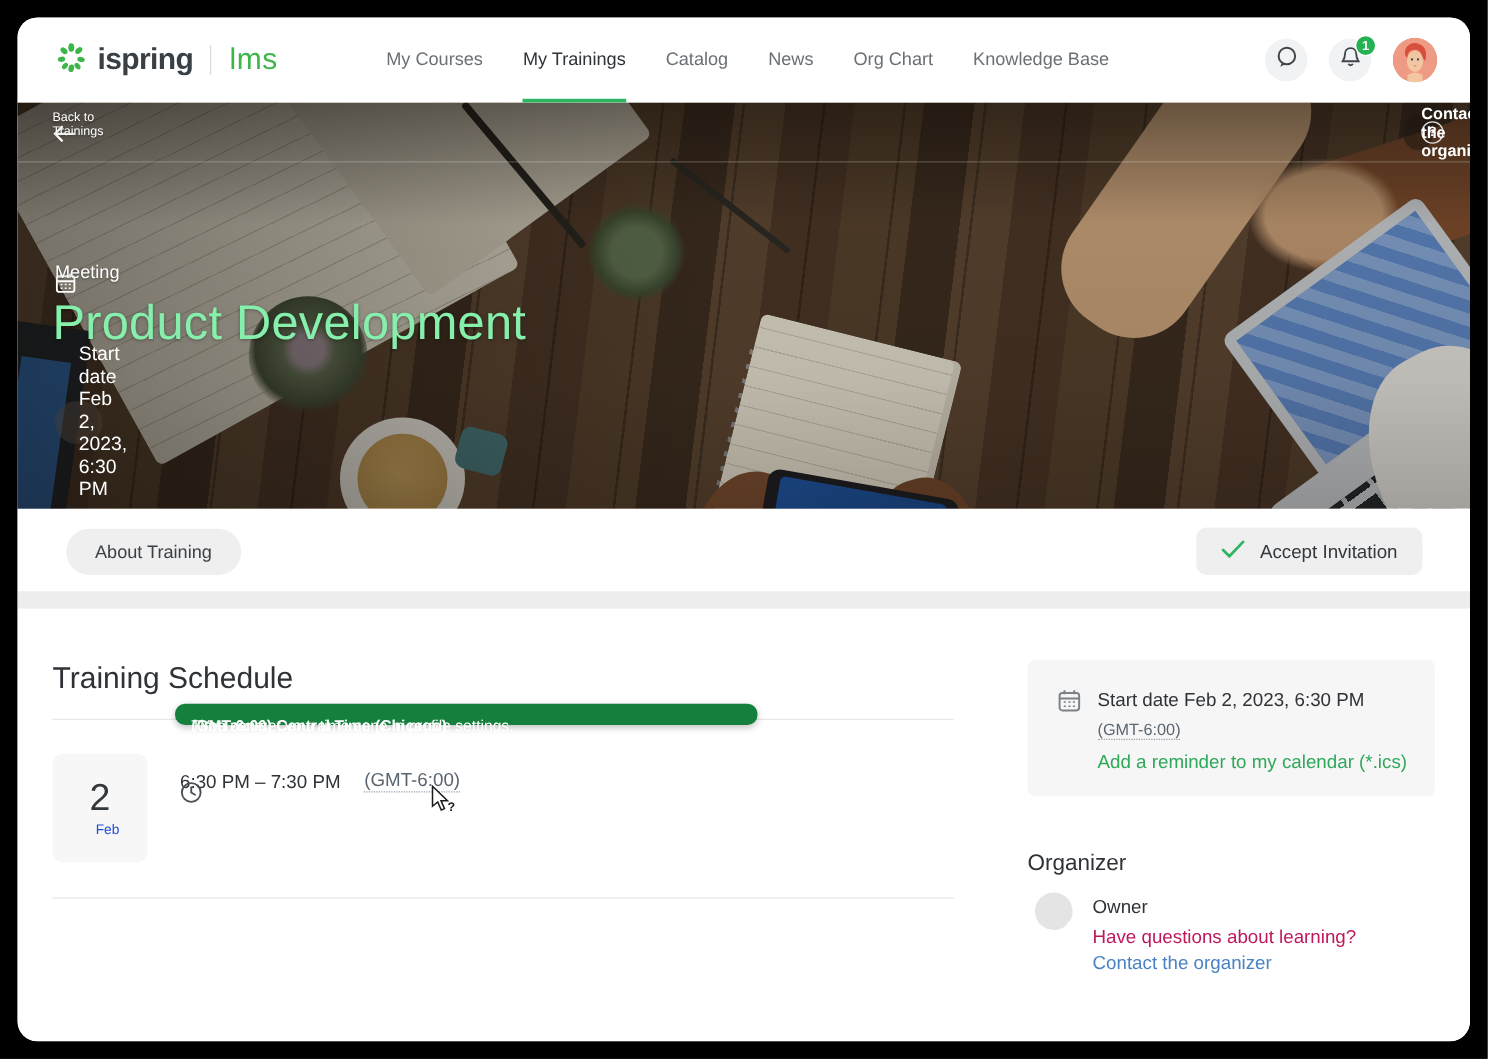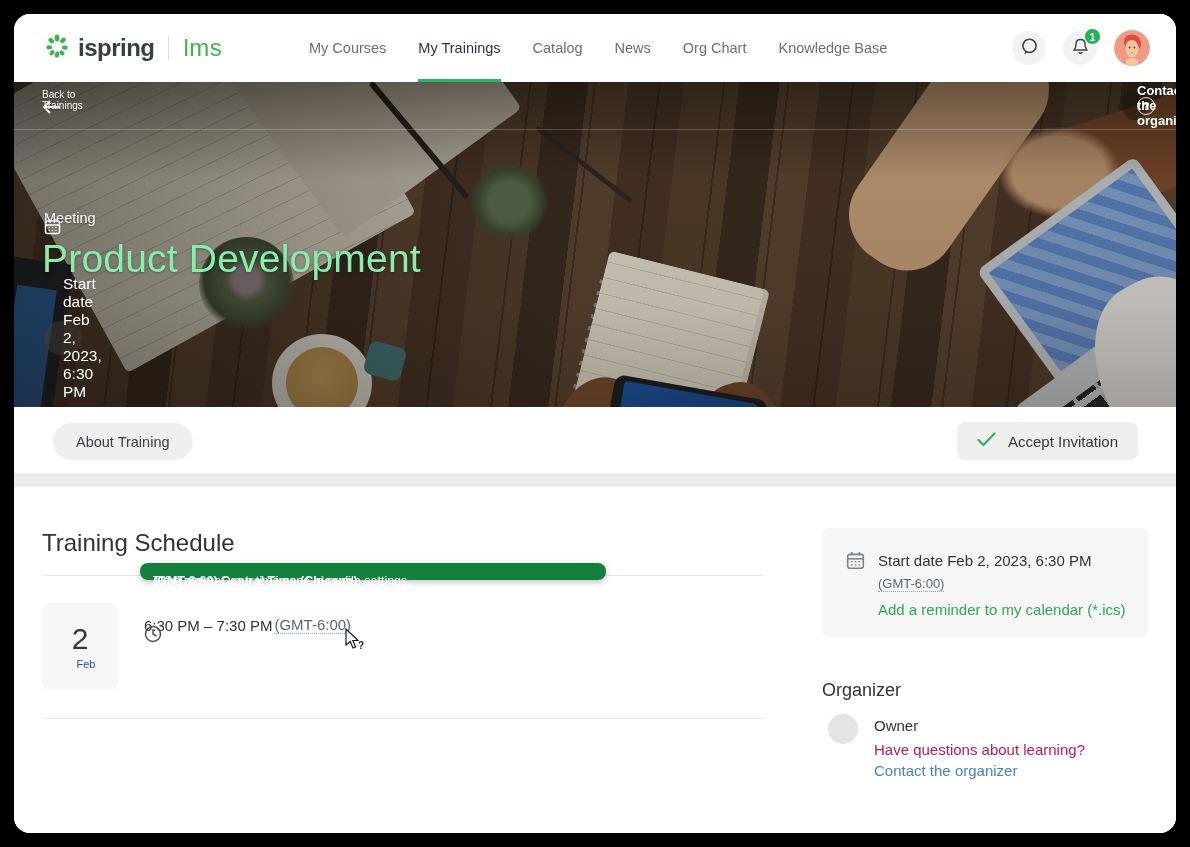--- a/index.html
+++ b/index.html
@@ -133,21 +133,21 @@
     left: 126px; top: 76px; width: 466px; background: #15803d; color: #fff; border-radius: 8px;
     padding: 8px 13px 9px; font-size: 12.5px; line-height: 1.6; z-index: 8; box-shadow: 0 2px 6px rgba(0,0,0,.25);
   }
   .tooltip b { font-weight: bold; }
   .date-box {
     left: 28px; top: 116px; width: 76px; height: 87px; background: #f7f7f7; border-radius: 8px;
     display: flex; flex-direction: column; align-items: center; justify-content: center; gap: 4px;
   }
   .date-day { position: static; font-size: 30px; color: #33383d; line-height: 1; }
   .date-month { position: static; font-size: 11px; color: #1d4ed8; margin-left: 12px; }
-  .time-row { left: 130px; top: 129px; display: flex; align-items: center; gap: 2px; }
+  .time-row { left: 130px; top: 129px; display: flex; align-items: center; gap: 19px; }
   .time-text { position: static; font-size: 15px; color: #2f3337; }
   .tz-text { position: static; font-size: 15px; color: #5b6672; border-bottom: 1.5px dotted #97a2ad; cursor: help; }
   .help-cursor { left: 330px; top: 141px; z-index: 9; }
 
   .details-card { left: 808px; top: 41px; width: 326px; height: 109px; background: #f6f6f6; border-radius: 6px; }
   .card-cal-icon { left: 24px; top: 23px; }
   .card-start { left: 56px; top: 24px; font-size: 15px; color: #2f3337; }
   .card-tz { left: 56px; top: 48px; font-size: 13px; color: #5b6672; border-bottom: 1.5px dotted #97a2ad; cursor: help; }
   .card-link { left: 56px; top: 73px; font-size: 15px; color: #2fa85a; cursor: pointer; }
 

